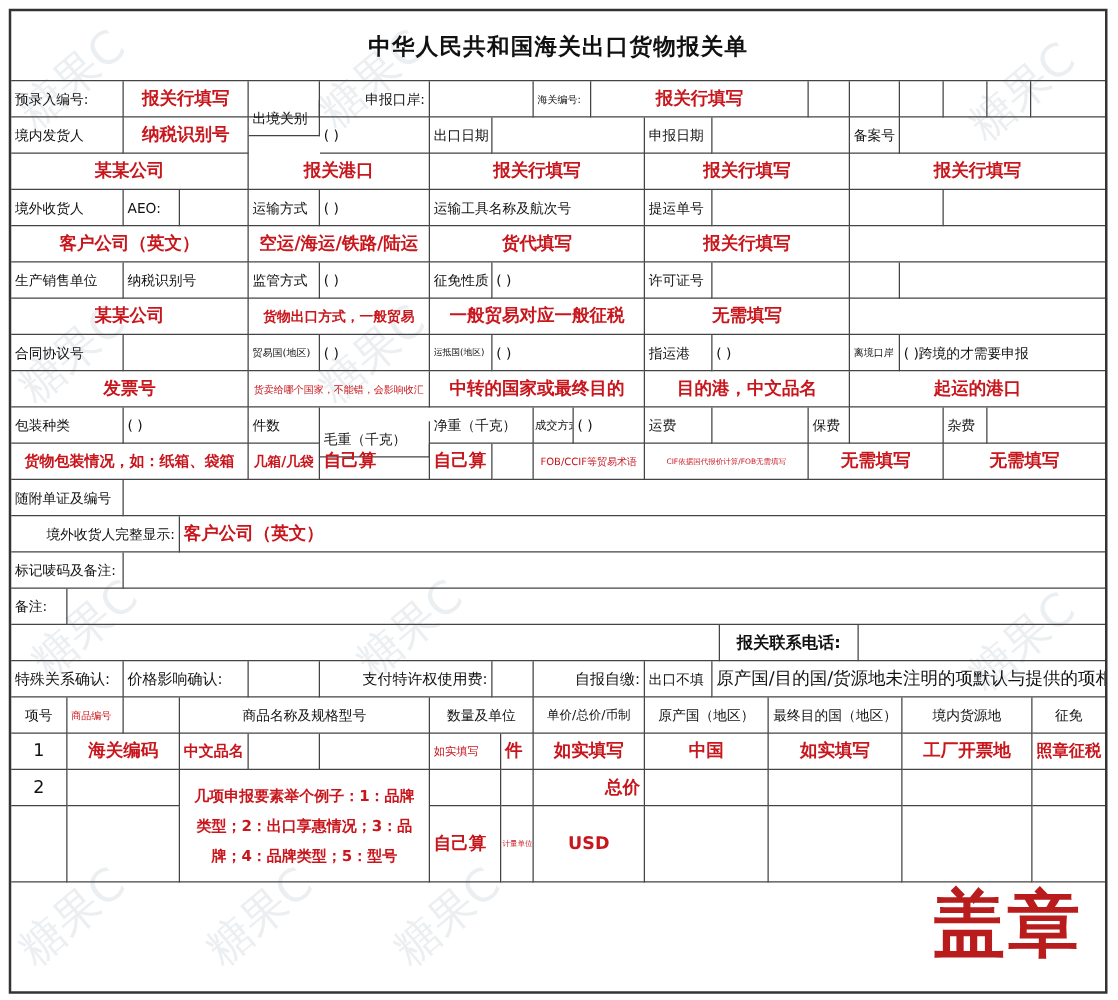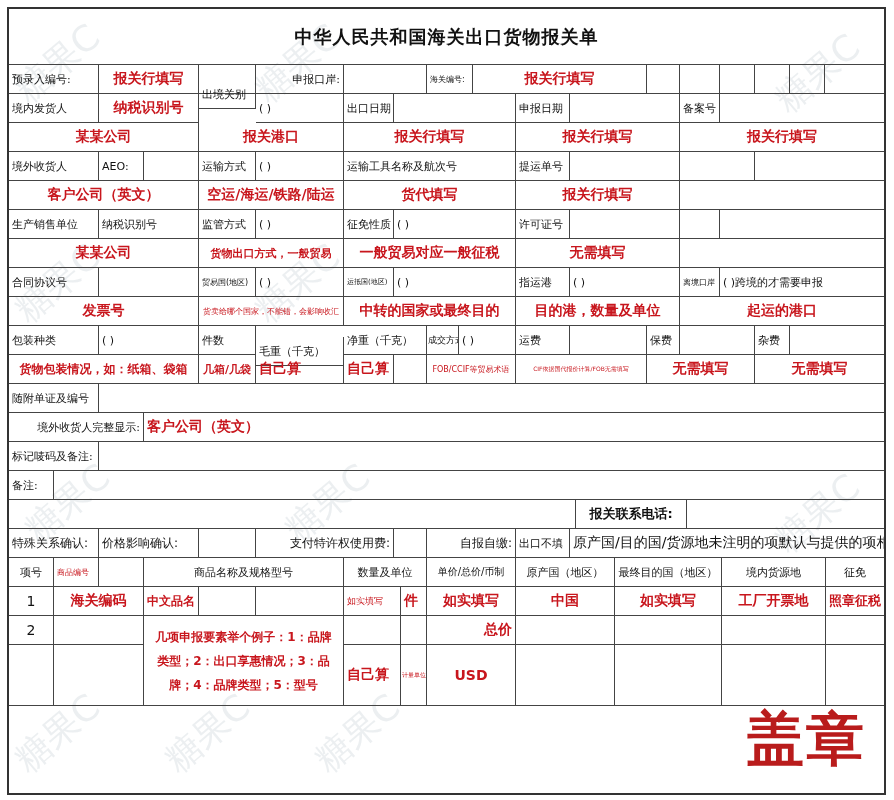--- a/index.html
+++ b/index.html
@@ -109,21 +109,21 @@
   <div class="c sm" style="left:335px;top:259px;width:50px;height:29px;font-size:7px;">运抵国(地区)</div>
   <div class="c" style="left:385px;top:259px;width:122px;height:29px;">( )</div>
   <div class="c" style="left:507px;top:259px;width:54px;height:29px;">指运港</div>
   <div class="c" style="left:561px;top:259px;width:110px;height:29px;">( )</div>
   <div class="c sm" style="left:671px;top:259px;width:40px;height:29px;">离境口岸</div>
   <div class="c" style="left:711px;top:259px;width:164px;height:29px;border-right:none;">(   )跨境的才需要申报</div>
 
   <div class="c ctr red" style="left:0;top:288px;width:190px;height:29px;">发票号</div>
   <div class="c ctr reds" style="left:190px;top:288px;width:145px;height:29px;">货卖给哪个国家，不能错，会影响收汇</div>
   <div class="c ctr red" style="left:335px;top:288px;width:172px;height:29px;">中转的国家或最终目的</div>
-  <div class="c ctr red" style="left:507px;top:288px;width:164px;height:29px;">目的港，数量及单位</div>
+  <div class="c ctr red" style="left:507px;top:288px;width:164px;height:29px;">目的港，中文品名</div>
   <div class="c ctr red" style="left:671px;top:288px;width:204px;height:29px;border-right:none;">起运的港口</div>
 
   <div class="c" style="left:0;top:317px;width:90px;height:29px;">包装种类</div>
   <div class="c" style="left:90px;top:317px;width:100px;height:29px;">( )</div>
   <div class="c" style="left:190px;top:317px;width:57px;height:29px;font-family:Liberation Serif, serif;">件数</div>
   <div class="c" style="left:247px;top:317px;width:88px;height:29px;margin-top:11px;">毛重（千克）</div>
   <div class="c" style="left:335px;top:317px;width:83px;height:29px;">净重（千克）</div>
   <div class="c" style="left:418px;top:317px;width:32px;height:29px;padding:0 1px;font-size:9px;">成交方式</div>
   <div class="c" style="left:450px;top:317px;width:57px;height:29px;">( )</div>
   <div class="c" style="left:507px;top:317px;width:54px;height:29px;">运费</div>

